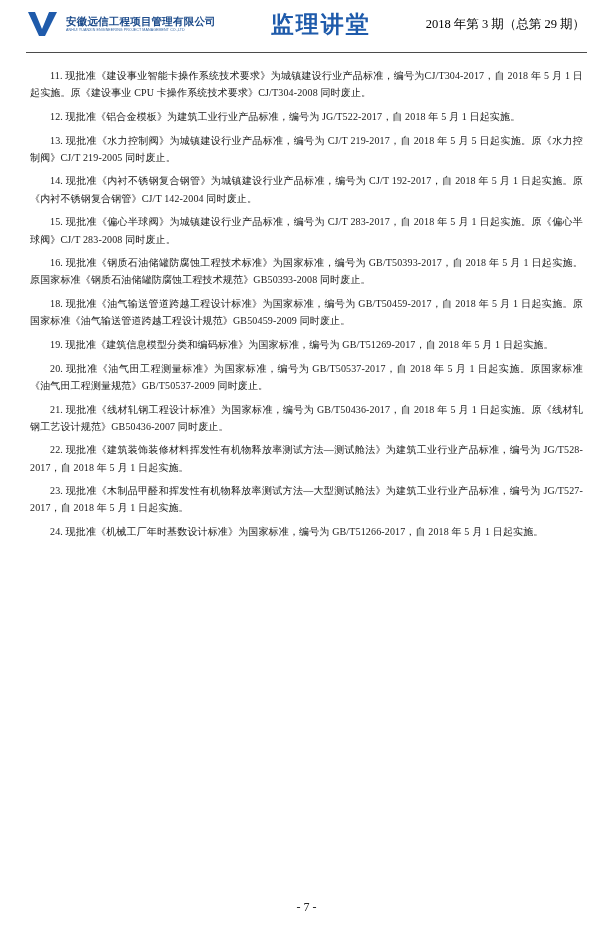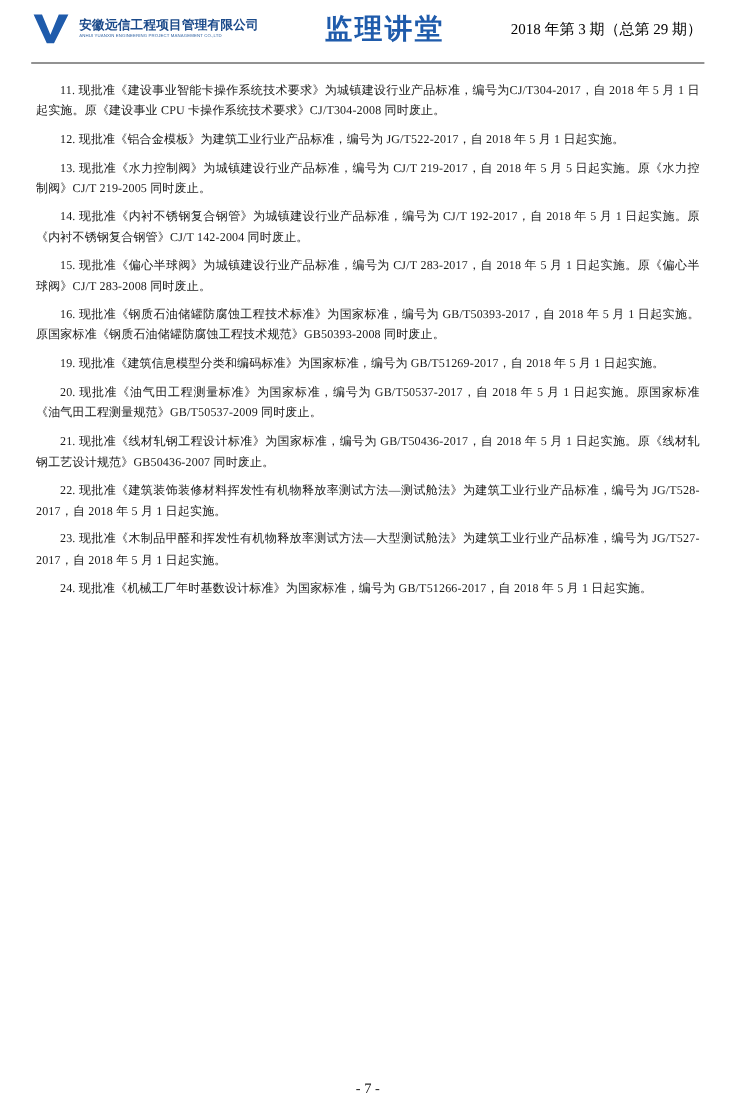--- a/index.html
+++ b/index.html
@@ -142,20 +142,21 @@
 
   <hr class="header-rule">
 
   <div class="content">
     <p class="para">11. 现批准《建设事业智能卡操作系统技术要求》为城镇建设行业产品标准，编号为CJ/T304-2017，自 2018 年 5 月 1 日起实施。原《建设事业 CPU 卡操作系统技术要求》CJ/T304-2008 同时废止。</p>
     <p class="para">12. 现批准《铝合金模板》为建筑工业行业产品标准，编号为 JG/T522-2017，自 2018 年 5 月 1 日起实施。</p>
     <p class="para">13. 现批准《水力控制阀》为城镇建设行业产品标准，编号为 CJ/T 219-2017，自 2018 年 5 月 5 日起实施。原《水力控制阀》CJ/T 219-2005 同时废止。</p>
     <p class="para">14. 现批准《内衬不锈钢复合钢管》为城镇建设行业产品标准，编号为 CJ/T 192-2017，自 2018 年 5 月 1 日起实施。原《内衬不锈钢复合钢管》CJ/T 142-2004 同时废止。</p>
     <p class="para">15. 现批准《偏心半球阀》为城镇建设行业产品标准，编号为 CJ/T 283-2017，自 2018 年 5 月 1 日起实施。原《偏心半球阀》CJ/T 283-2008 同时废止。</p>
     <p class="para">16. 现批准《钢质石油储罐防腐蚀工程技术标准》为国家标准，编号为 GB/T50393-2017，自 2018 年 5 月 1 日起实施。原国家标准《钢质石油储罐防腐蚀工程技术规范》GB50393-2008 同时废止。</p>
+    <p class="para">18. 现批准《油气输送管道跨越工程设计标准》为国家标准，编号为 GB/T50459-2017，自 2018 年 5 月 1 日起实施。原国家标准《油气输送管道跨越工程设计规范》GB50459-2009 同时废止。</p>
     <p class="para">19. 现批准《建筑信息模型分类和编码标准》为国家标准，编号为 GB/T51269-2017，自 2018 年 5 月 1 日起实施。</p>
     <p class="para">20. 现批准《油气田工程测量标准》为国家标准，编号为 GB/T50537-2017，自 2018 年 5 月 1 日起实施。原国家标准《油气田工程测量规范》GB/T50537-2009 同时废止。</p>
     <p class="para">21. 现批准《线材轧钢工程设计标准》为国家标准，编号为 GB/T50436-2017，自 2018 年 5 月 1 日起实施。原《线材轧钢工艺设计规范》GB50436-2007 同时废止。</p>
     <p class="para">22. 现批准《建筑装饰装修材料挥发性有机物释放率测试方法—测试舱法》为建筑工业行业产品标准，编号为 JG/T528-2017，自 2018 年 5 月 1 日起实施。</p>
     <p class="para">23. 现批准《木制品甲醛和挥发性有机物释放率测试方法—大型测试舱法》为建筑工业行业产品标准，编号为 JG/T527-2017，自 2018 年 5 月 1 日起实施。</p>
     <p class="para">24. 现批准《机械工厂年时基数设计标准》为国家标准，编号为 GB/T51266-2017，自 2018 年 5 月 1 日起实施。</p>
   </div>
 
   <div class="footer">- 7 -</div>
 

